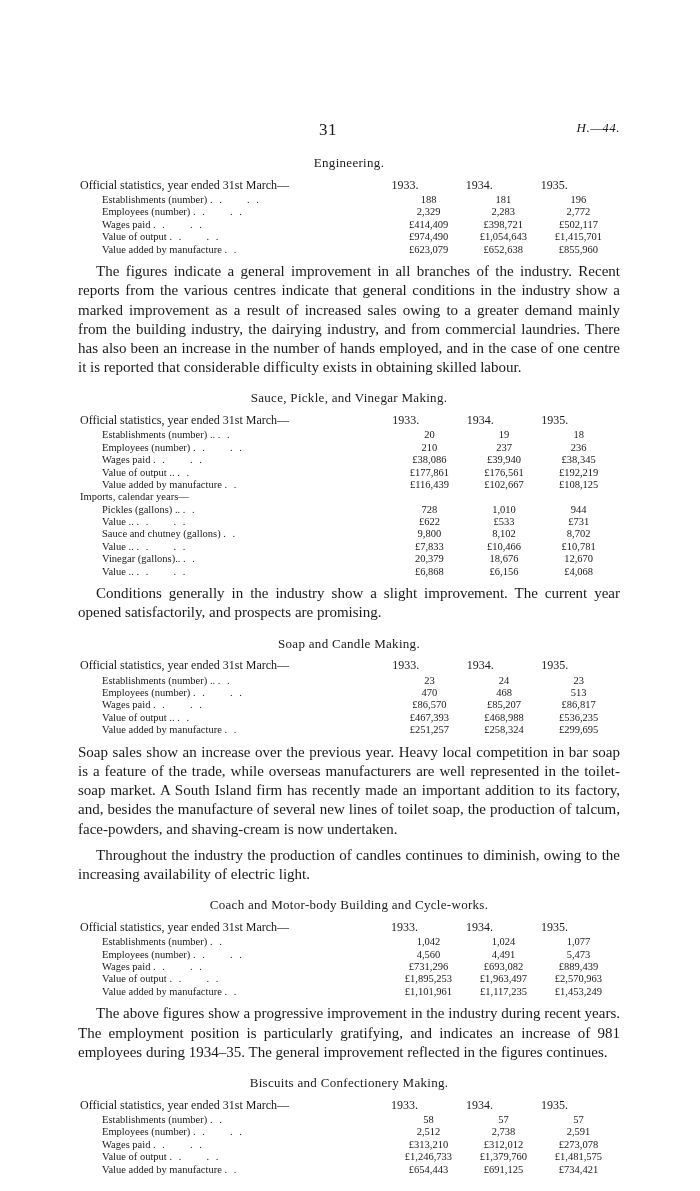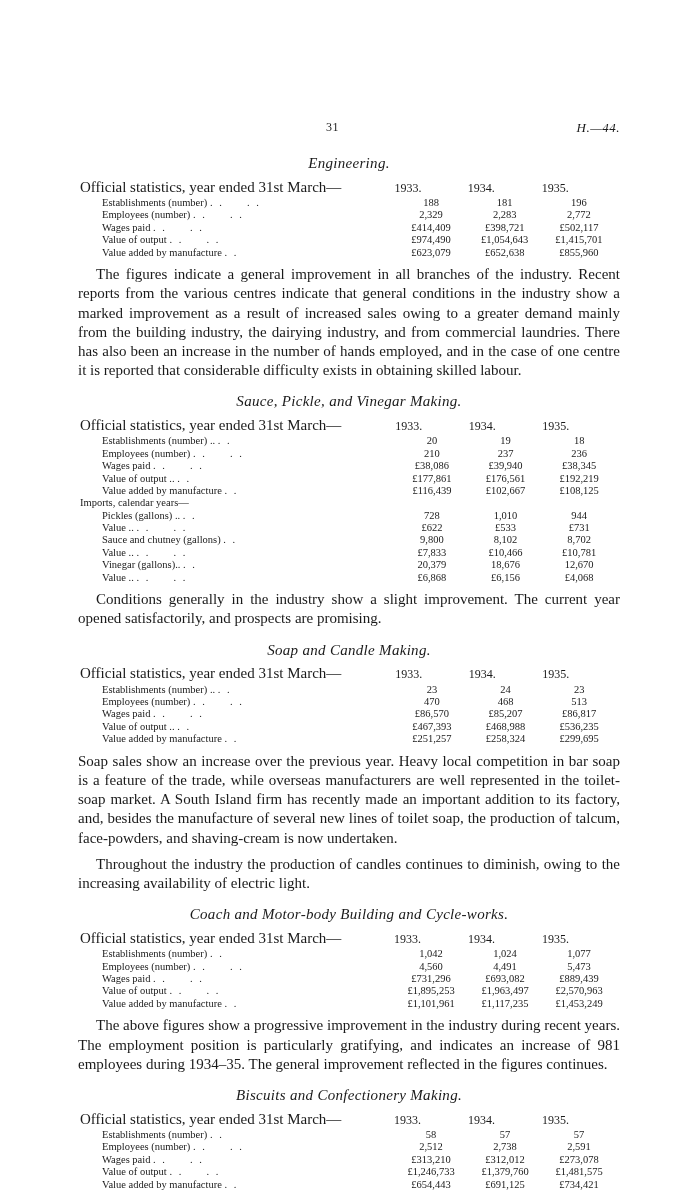--- a/index.html
+++ b/index.html
@@ -28,37 +28,36 @@
     top: 120px;
     width: 542px;
   }
   .header-row {
     position: relative;
     height: 22px;
     margin-bottom: 10px;
   }
   .page-number {
     position: absolute;
-    left: 248px;
+    left: 241px;
     top: 0;
-    font-size: 12px;
+    font-size: 17px;
     letter-spacing: 0.5px;
   }
   .doc-code {
     position: absolute;
     right: 0;
     top: 0;
     font-size: 13px;
     letter-spacing: 0.5px;
     font-style: italic;
   }
   .section-title {
     text-align: center;
-    font-style: italic;
-    font-size: 15px;
+    font-size: 13px;
     margin: 13px 0 6px 0;
     letter-spacing: 0.3px;
   }
   table.stats {
     border-collapse: collapse;
     margin: 0 0 0 2px;
     width: 536px;
     font-size: 10.5px;
   }
   table.stats td {
@@ -80,21 +79,21 @@
   td.yearhead {
     text-align: left;
     font-size: 12px;
     width: 78px;
     padding-bottom: 2px;
   }
   .dots {
     letter-spacing: 2px;
   }
   .sub-head {
-    font-size: 15px;
+    font-size: 12px;
     padding-top: 2px;
   }
   p.body {
     font-size: 15px;
     text-align: justify;
     margin: 7px 0 0 0;
     line-height: 1.28;
     text-indent: 18px;
   }
   p.body.noindent {

